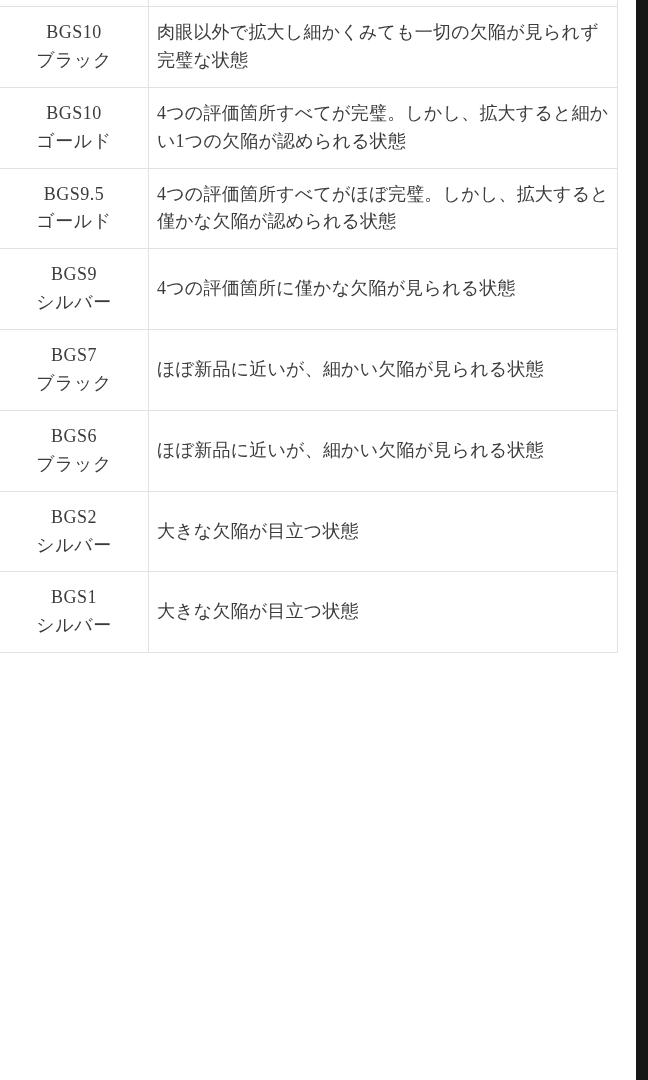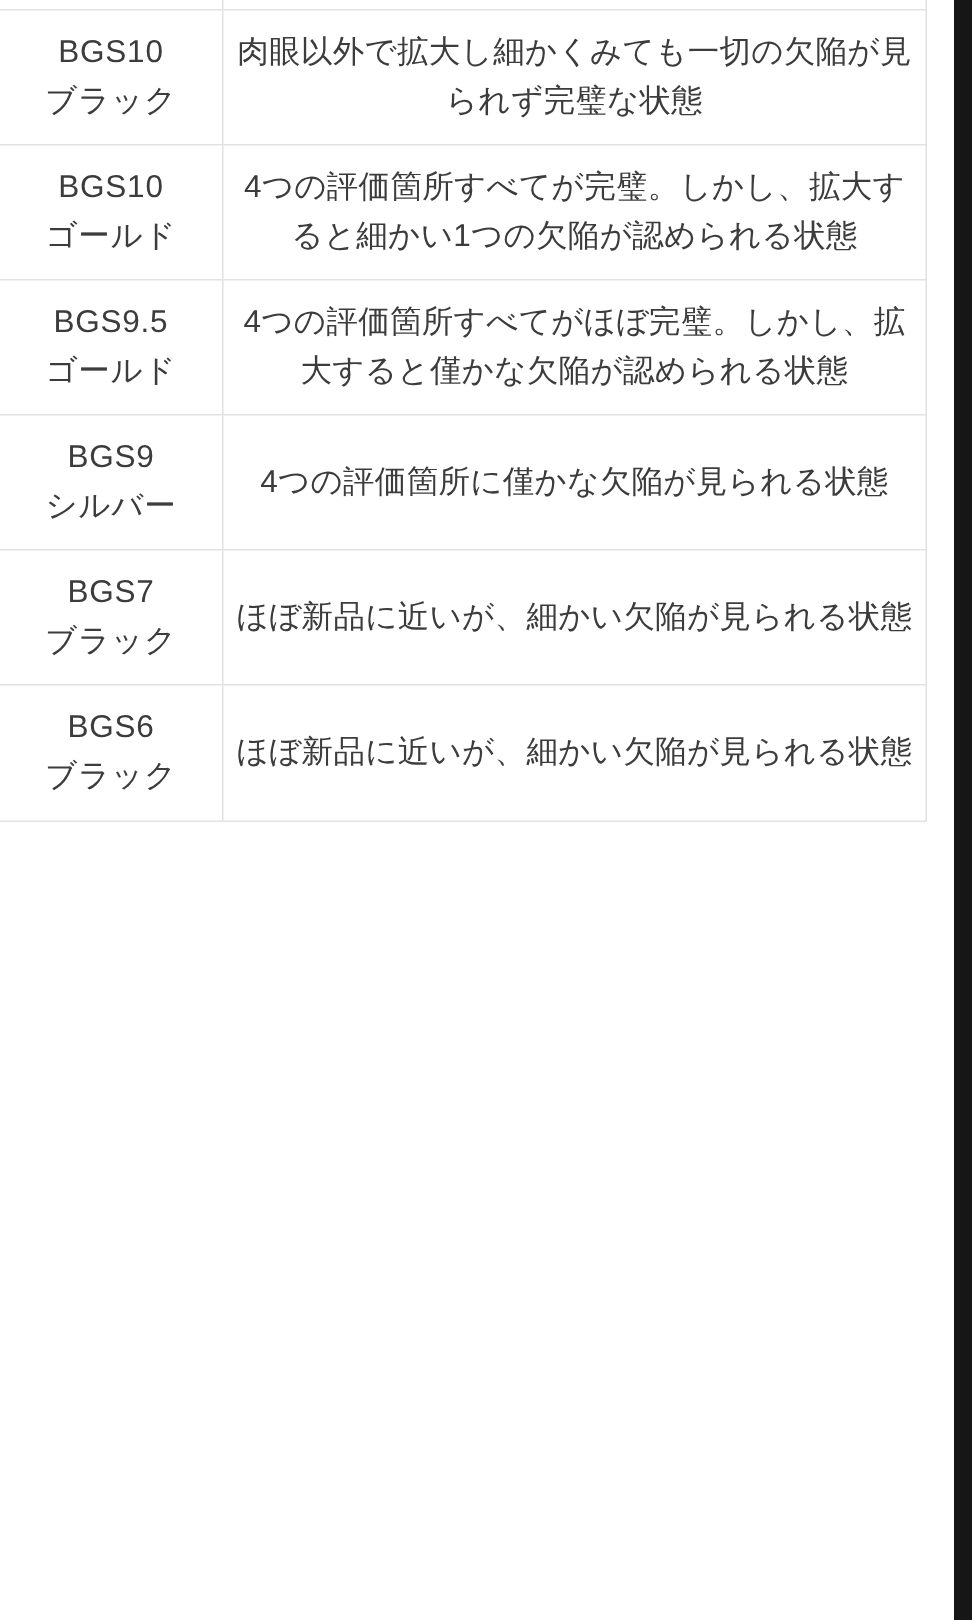--- a/index.html
+++ b/index.html
@@ -44,35 +44,35 @@
 
   table.grade-table tr {
     background: #ffffff;
   }
 
   table.grade-table td {
     border: 1px solid #e2e2e2;
     border-left: none;
     vertical-align: middle;
     padding: 12px 8px;
-    font-size: 21px;
+    font-size: 18px;
     line-height: 1.55;
     color: #3c3c3c;
     background: #ffffff;
+    font-family: Liberation Serif, serif;
   }
 
   td.grade-cell {
     width: 148px;
     text-align: center;
     white-space: pre-line;
     letter-spacing: 0.5px;
   }
 
   td.desc-cell {
-    text-align: center;
     padding-left: 16px;
     padding-right: 16px;
     letter-spacing: 0.2px;
   }
 
   
   tr.clipped td {
     height: 6px;
     padding: 0;
     border-top: none;
@@ -113,17 +113,27 @@
       <tr>
         <td class="grade-cell">BGS7
 ブラック</td>
         <td class="desc-cell">ほぼ新品に近いが、細かい欠陥が見られる状態</td>
       </tr>
       <tr>
         <td class="grade-cell">BGS6
 ブラック</td>
         <td class="desc-cell">ほぼ新品に近いが、細かい欠陥が見られる状態</td>
       </tr>
+      <tr>
+        <td class="grade-cell">BGS2
+シルバー</td>
+        <td class="desc-cell">大きな欠陥が目立つ状態</td>
+      </tr>
+      <tr>
+        <td class="grade-cell">BGS1
+シルバー</td>
+        <td class="desc-cell">大きな欠陥が目立つ状態</td>
+      </tr>
     </tbody>
   </table>
 
   <div class="right-edge"></div>
 </div>
 
 </body></html>

